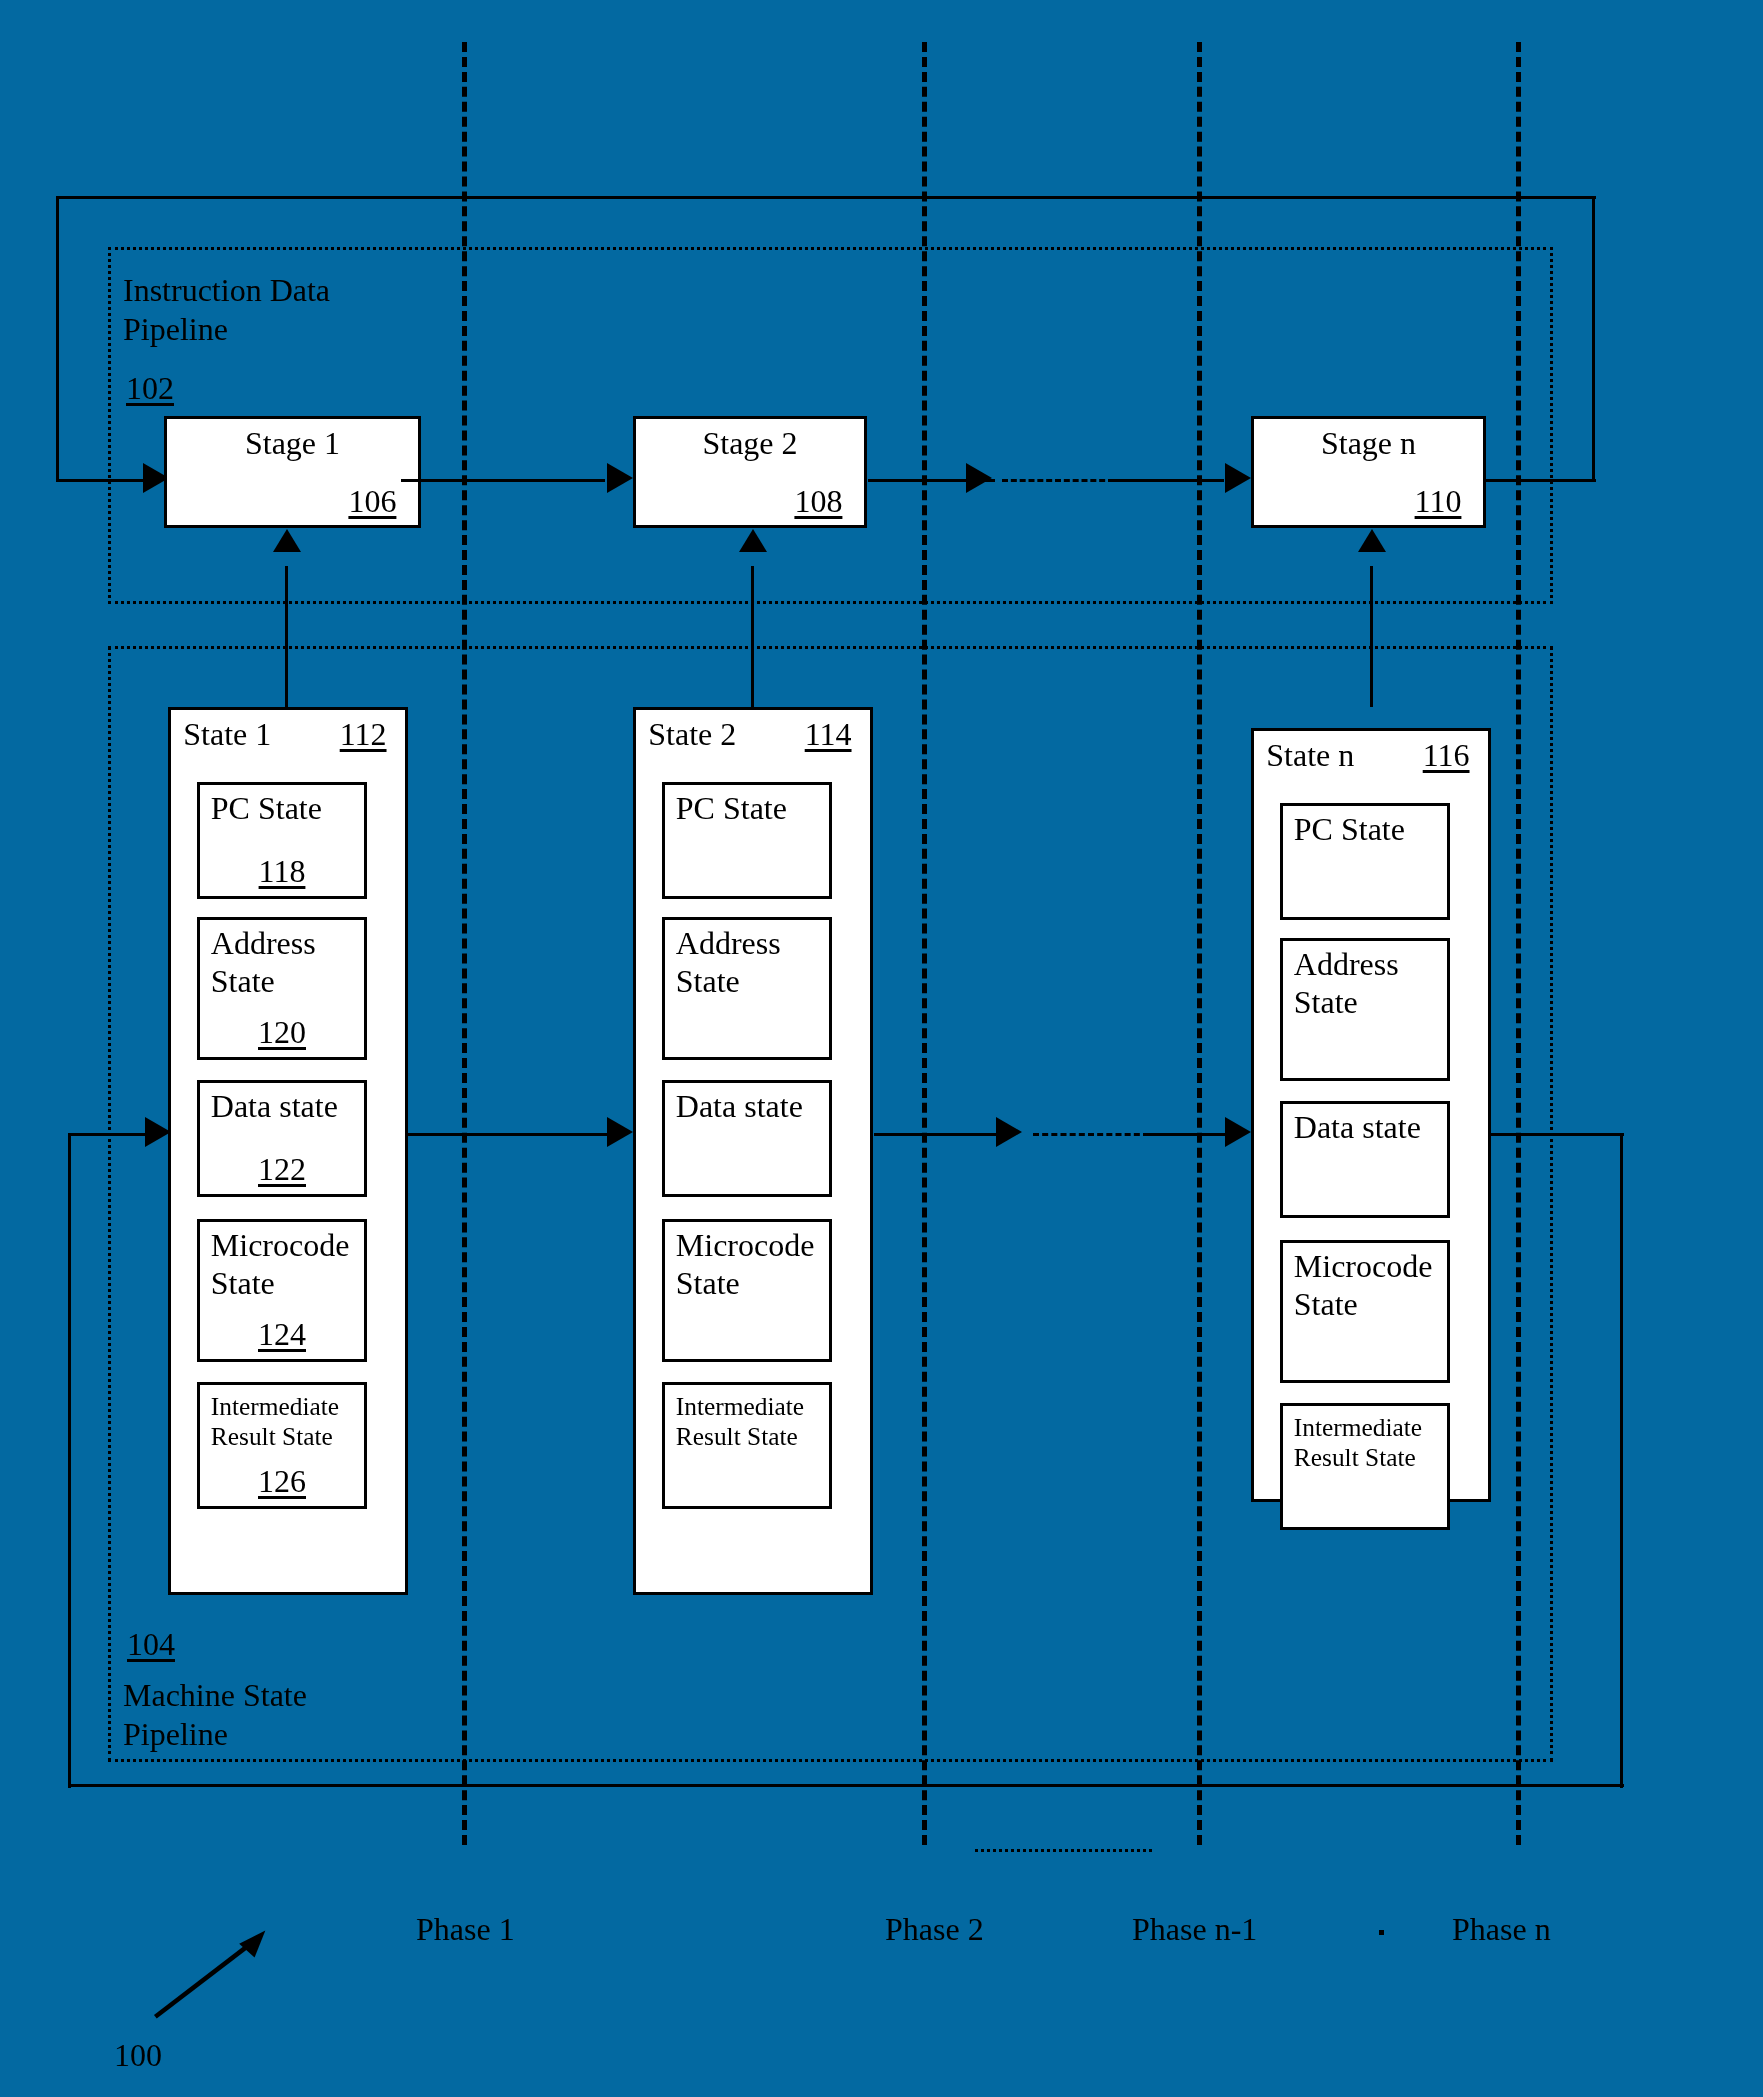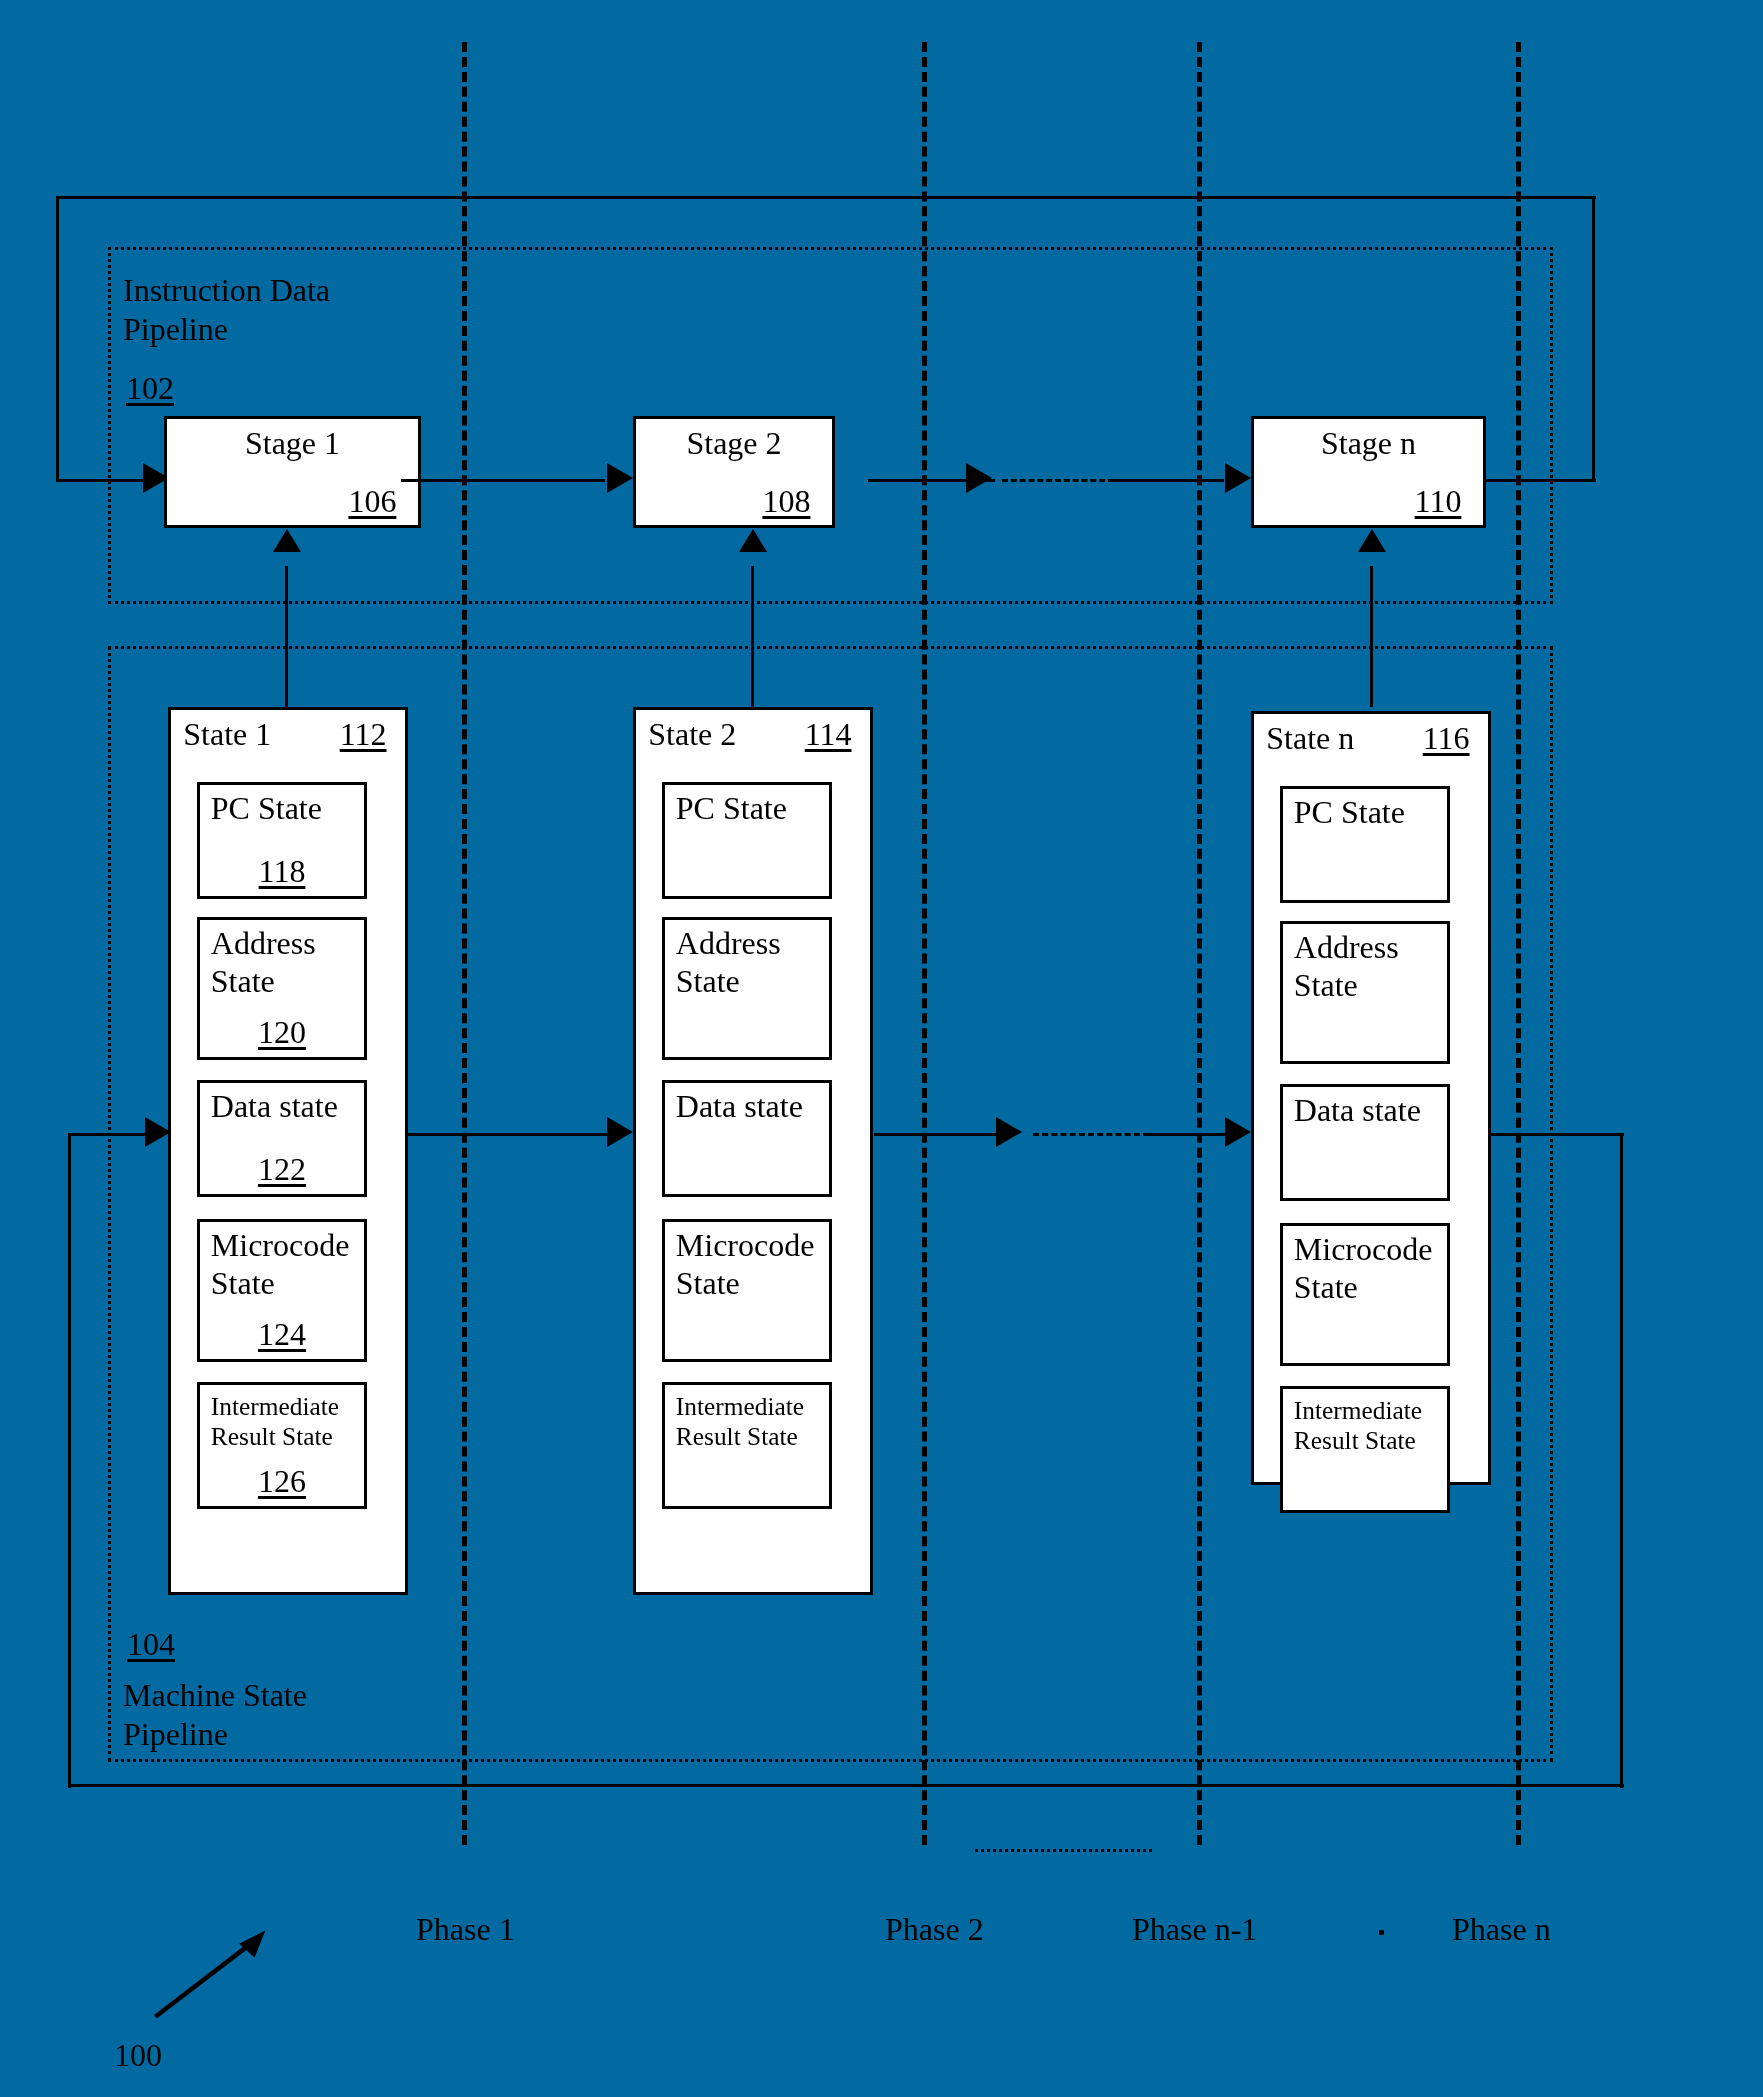--- a/index.html
+++ b/index.html
@@ -189,21 +189,21 @@
   <div class="abs dotted-box" style="left:108px; top:247px; width:1439px; height:351px;"></div>
   <div class="abs lbl" style="left:123px; top:271px; width:370px;">Instruction Data
 Pipeline</div>
   <div class="abs refnum" style="left:126px; top:370px;">102</div>
 
   <div class="stage-box" style="left:164px; top:416px; width:257px; height:112px;">
     <div class="stage-title">Stage 1</div>
     <div class="stage-ref">106</div>
   </div>
 
-  <div class="stage-box" style="left:633px; top:416px; width:202px; height:112px;">
+  <div class="stage-box" style="left:633px; top:416px; width:234px; height:112px;">
     <div class="stage-title">Stage 2</div>
     <div class="stage-ref">108</div>
   </div>
 
   <div class="stage-box" style="left:1251px; top:416px; width:235px; height:112px;">
     <div class="stage-title">Stage n</div>
     <div class="stage-ref">110</div>
   </div>
 
   <div class="abs hline-solid" style="left:401px; top:479px; width:204px;"></div>
@@ -287,21 +287,21 @@
       <div class="field-name">Microcode
 State</div>
     </div>
 
     <div class="field-box" style="left:26px; top:672px; width:170px; height:127px;">
       <div class="field-name small">Intermediate
 Result State</div>
     </div>
   </div>
 
-  <div class="state-box" style="left:1251px; top:711px; width:240px; height:774px;font-family:Liberation Serif, serif;">
+  <div class="state-box" style="left:1251px; top:728px; width:240px; height:774px;font-family:Liberation Serif, serif;">
     <div class="state-head">
       <span>State n</span>
       <span class="ref">116</span>
     </div>
 
     <div class="field-box" style="left:26px; top:72px; width:170px; height:117px;">
       <div class="field-name">PC State</div>
     </div>
 
     <div class="field-box" style="left:26px; top:207px; width:170px; height:143px;">

